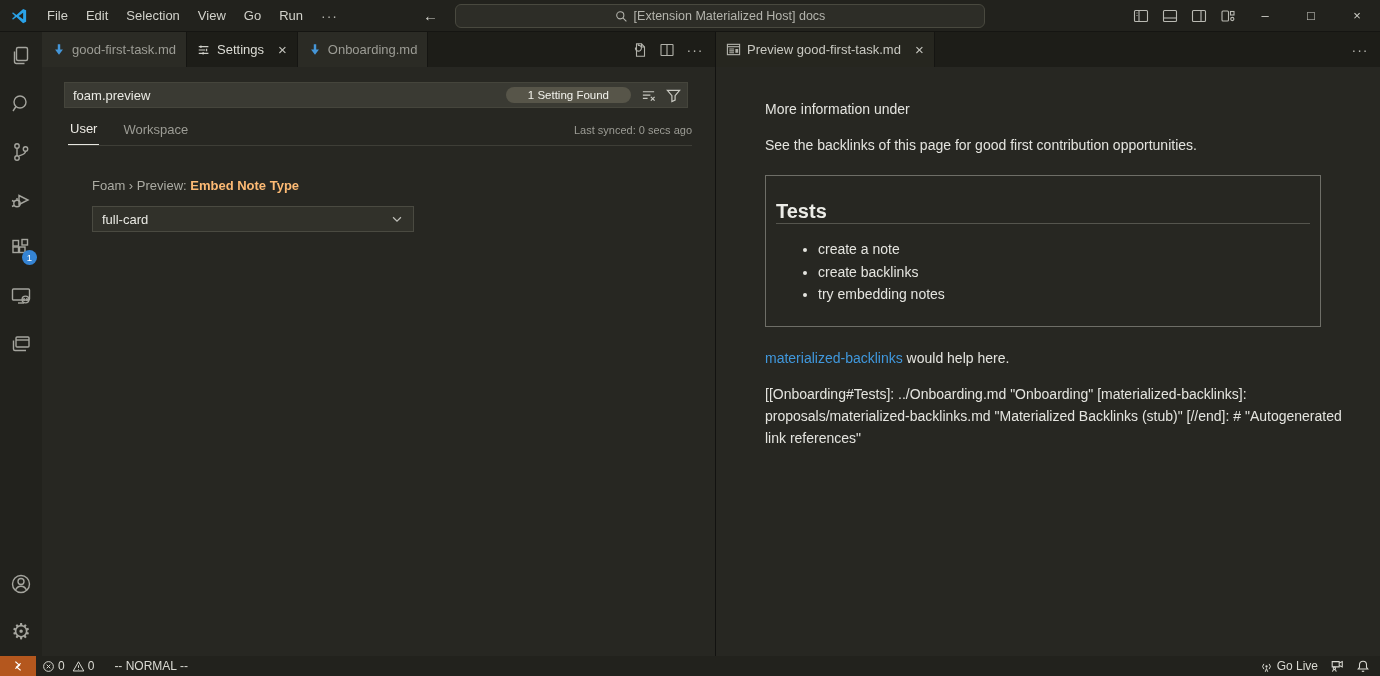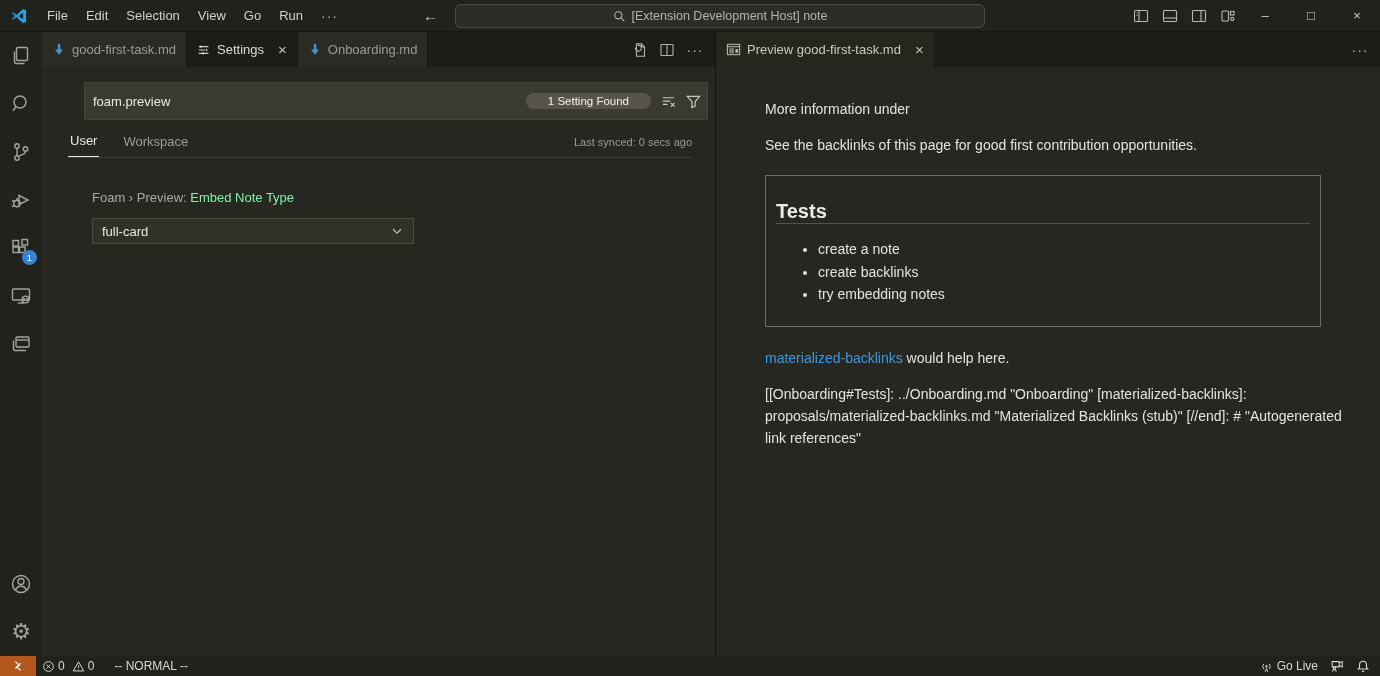--- a/index.html
+++ b/index.html
@@ -36,32 +36,32 @@
   .tab { display:flex; align-items:center; gap:6px; padding:0 10px; font-size:13px; border-right:1px solid #151512; color:#9c9c95; background:#2b2b25; white-space:nowrap; }
   .tab.active-dark { background:#1d1d18; color:#dcdcd5; }
   .tab.active-light { background:#26261f; color:#c9c9c2; }
   .tab .close { margin-left:8px; font-size:15px; color:#c3c3bc; line-height:1; }
   .tab-actions { margin-left:auto; display:flex; align-items:center; gap:4px; padding-right:8px; color:#b2b2ab; }
   .tab-action { width:24px; height:24px; display:flex; align-items:center; justify-content:center; }
   .dots { font-size:14px; letter-spacing:1px; color:#b2b2ab; }
 
   
   .settings-body { flex:1; background:#272722; padding-top:15px; overflow:hidden; }
-  .settings-search { margin-left:42px; width:624px; height:38px; background:#3a3a33; border:1px solid #45453c; display:flex; align-items:center; }
+  .settings-search { margin-left:22px; width:624px; height:26px; background:#3a3a33; border:1px solid #45453c; display:flex; align-items:center; }
   .settings-search input { flex:1; background:transparent; border:none; outline:none; color:#eaeae4; font-size:13px; padding:0 8px; font-family:"Liberation Sans", sans-serif; }
   .found-badge { background:#575549; color:#f2f2ec; font-size:11.5px; padding:2px 22px; border-radius:8px; margin-right:6px; white-space:nowrap; }
   .search-tool { width:22px; height:22px; display:flex; align-items:center; justify-content:center; color:#c8c8c1; margin-right:3px; }
   .scope-row { margin-left:26px; width:624px; height:38px; display:flex; align-items:flex-end; border-bottom:1px solid #3e3e37; padding-bottom:0; }
   .scope-tab { font-size:13px; padding:6px 2px 8px; margin-right:22px; color:#9c9c95; }
   .scope-tab.active { color:#eceae4; border-bottom:1px solid #e7e7e1; }
   .synced { margin-left:auto; font-size:11px; color:#9c9c95; padding-bottom:9px; }
   .setting-item { margin:32px 0 0 50px; }
   .setting-title { font-size:13px; }
   .setting-title .cat { color:#abab a3; color:#ababa3; }
-  .setting-title .name { color:#86efac; font-weight:normal;text-align:right; }
+  .setting-title .name { color:#fdba74; font-weight:bold;text-align:right; }
   .select-box { margin-top:13px; width:322px; height:26px; background:#31312a; border:1px solid #4a4a41; display:flex; align-items:center; padding:0 9px; font-size:13px; color:#eaeae4; }
   .select-box .chev { margin-left:auto; color:#c0c0ba; display:flex; }
 
   
   .preview-body { flex:1; background:#272722; padding:17px 0 0 49px; overflow:hidden; }
   .md-content { width:580px; color:#e4e4df; }
   .md-content h1 { font-size:28px; font-weight:600; color:#ecece7; padding-bottom:10px; border-bottom:1px solid #55554e; margin-bottom:14px; letter-spacing:0.2px; }
   .md-content p { font-size:14px; line-height:22px; margin:14px 0; }
   .md-embed { border:1px solid #6e6e67; margin:19px 0 20px; width:556px; padding:8px 10px 14px; }
   .md-embed h2 { font-size:20px; font-weight:600; color:#ecece7; margin-top:16px; padding-bottom:0; border-bottom:1px solid #55554e; }
@@ -102,21 +102,21 @@
       <span class="back">←</span>
       <span class="fwd">→</span>
     </div>
     <div class="cmd-center">
       <span>
         <svg width="13" height="13" viewBox="0 0 16 16">
             <circle cx="6.5" cy="6.5" r="4.4" fill="none" stroke="#b4b4ad" stroke-width="1.3"></circle>
             <path d="M10 10l4 4" stroke="#b4b4ad" stroke-width="1.3"></path>
           </svg>
       </span>
-      <span>[Extension Development Host] note</span>
+      <span>[Extension Materialized Host] docs</span>
     </div>
     <div class="win-actions">
       <span class="layout-btn">
         <svg width="16" height="16" viewBox="0 0 16 16" fill="none" stroke="#b9b9b2" stroke-width="1.1">
             <rect x="1.5" y="2.5" width="13" height="11" rx="1"></rect>
             <path d="M6 2.5v11"></path>
             <path d="M3.5 5h1M3.5 7.5h1"></path>
           </svg>
       </span>
       <span class="layout-btn">

